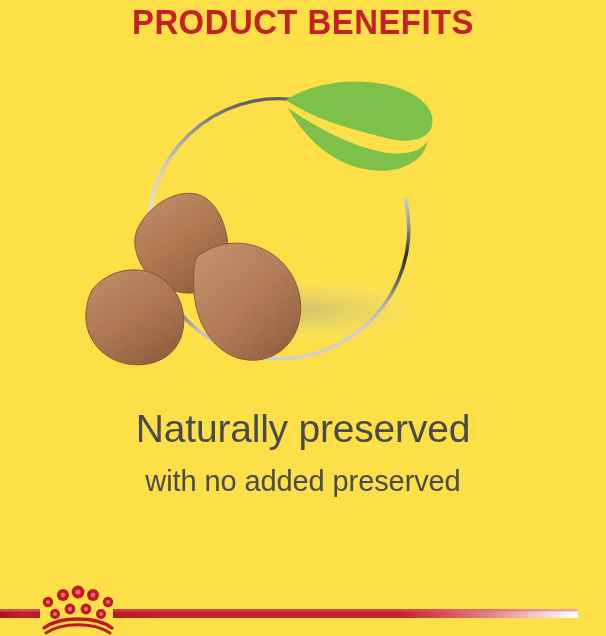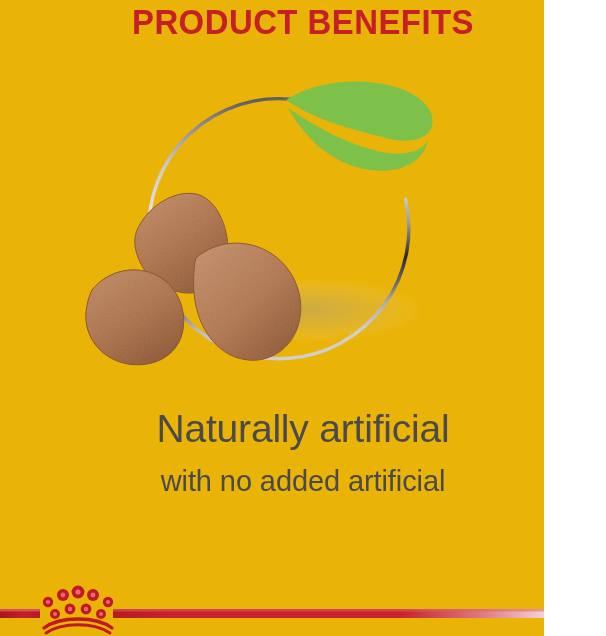--- a/index.html
+++ b/index.html
@@ -5,23 +5,23 @@
   html, body {
     margin: 0;
     padding: 0;
     background: #ffffff;
   }
   body {
     font-family: "Liberation Sans", sans-serif;
   }
   .page {
     position: relative;
-    width: 544px;
+    width: 606px;
     height: 636px;
-    background: #eab308;
+    background: #fde047;
     overflow: hidden;
   }
 
   
   .title {
     position: absolute;
     top: 2px;
     left: 0;
     width: 606px;
     text-align: center;
@@ -207,23 +207,23 @@
                    C 296 192 306 222 298 248
                    C 290 274 264 288 238 280
                    C 212 272 196 244 194 214
                    C 193 200 194 188 196 180 Z" fill="#6b3d20" opacity="0.55" filter="url(#grain)"></path>
         </g>
       </g>
     </svg>
   </div>
 
   <div class="copy">
-    <div class="copy-head">Naturally artificial</div>
+    <div class="copy-head">Naturally preserved</div>
     <div class="copy-sub">
-      <div>with no added artificial</div>
+      <div>with no added preserved</div>
     </div>
   </div>
 
   <div class="footer">
     <svg viewBox="0 0 606 60" xmlns="http://www.w3.org/2000/svg">
       <defs>
         <linearGradient id="barL" x1="0" y1="0" x2="1" y2="0">
           <stop offset="0%" stop-color="#A8161D"></stop>
           <stop offset="60%" stop-color="#C4202A"></stop>
           <stop offset="100%" stop-color="#B51B23"></stop>

